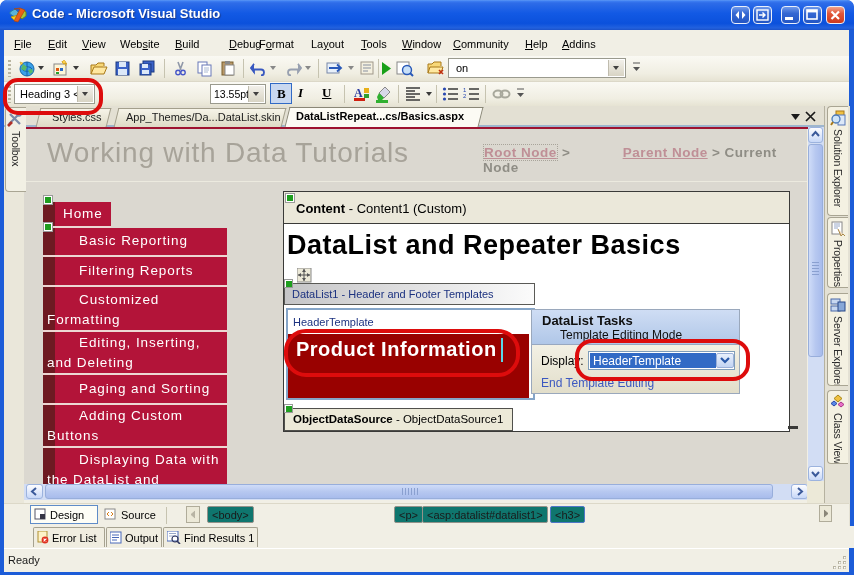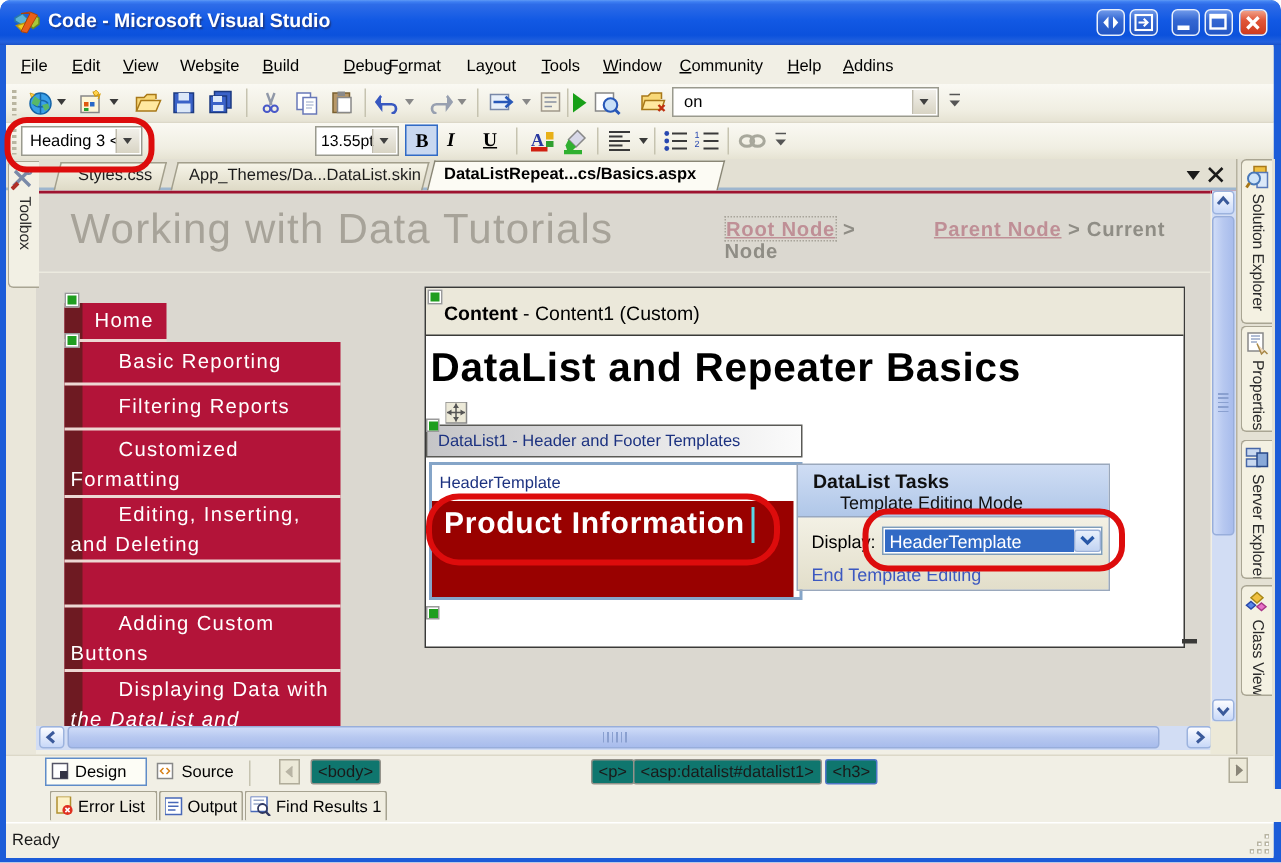--- a/index.html
+++ b/index.html
@@ -340,24 +340,25 @@
       <div class="ab" style="left:0;top:171px;width:184px;height:2px;background:#edd7d3;"></div>
       <div class="ab" style="left:0;top:201px;width:184px;height:2px;background:#edd7d3;"></div>
       <div class="ab" style="left:0;top:244px;width:184px;height:2px;background:#edd7d3;"></div>
       <div class="ab" style="left:20px;top:4px;">Home</div>
       <div class="ab" style="left:36px;top:31px;">Basic Reporting</div>
       <div class="ab" style="left:36px;top:61px;">Filtering Reports</div>
       <div class="ab" style="left:36px;top:90px;">Customized</div>
       <div class="ab" style="left:4px;top:110px;">Formatting</div>
       <div class="ab" style="left:36px;top:133px;">Editing, Inserting,</div>
       <div class="ab" style="left:4px;top:153px;">and Deleting</div>
+      <div class="ab" style="left:36px;top:179px;">Paging and Sorting</div>
       <div class="ab" style="left:36px;top:206px;">Adding Custom</div>
       <div class="ab" style="left:4px;top:226px;">Buttons</div>
       <div class="ab" style="left:36px;top:250px;">Displaying Data with</div>
-      <div class="ab" style="left:4px;top:270px;font-style:italic;">the DataList and</div>
+      <div class="ab" style="left:4px;top:270px;">the DataList and</div>
       <div class="glyph" style="left:0px;top:-7px;"></div>
       <div class="glyph" style="left:0px;top:20px;"></div>
     </div>
 
     <div class="ab" id="cbox" style="left:259px;top:64px;width:507px;height:241px;background:#fff;border:1px solid #3a3a38;box-sizing:border-box;">
       <div class="ab" style="left:0;top:0;width:505px;height:31px;background:#ebe8da;border-bottom:1px solid #3a3a38;">
           <span style="position:absolute;left:12px;top:9px;font-size:13px;"><b>Content</b> - Content1 (Custom)</span>
         </div>
       <div class="glyph" style="left:1px;top:1px;"></div>
       <div class="ab" style="left:3px;top:38px;font-size:27px;font-weight:bold;color:#000;letter-spacing:0.5px;">DataList and Repeater Basics</div>
@@ -371,20 +372,23 @@
       <div class="ab" style="left:0px;top:91px;width:251px;height:22px;background:linear-gradient(90deg,#c5c5c7,#fbfbfb);border:1px solid #5a5a56;box-sizing:border-box;">
           <span style="position:absolute;left:7px;top:4px;font-size:11px;color:#1c3280;">DataList1 - Header and Footer Templates</span>
         </div>
       <div class="glyph" style="left:0px;top:87px;width:9px;height:9px;"></div>
       <div class="ab" style="left:2px;top:116px;width:249px;height:92px;border:2px solid #85a5c8;background:#fff;box-sizing:border-box;">
         <div class="ab" style="left:5px;top:6px;font-size:11px;color:#1c3280;">HeaderTemplate</div>
         <div class="ab" style="left:0px;top:24px;width:241px;height:64px;background:#990100;"></div>
         <div class="ab" style="left:8px;top:28px;font-size:20px;letter-spacing:0.5px;font-weight:bold;color:#fff;">Product Information</div>
         <div class="ab" style="left:213px;top:28px;width:2px;height:24px;background:#5ad8e8;"></div>
       </div>
+      <div class="ab" style="left:0px;top:216px;width:229px;height:23px;background:#ece9d8;border:1px solid #50504c;box-sizing:border-box;">
+          <span style="position:absolute;left:8px;top:4px;font-size:11.5px;white-space:nowrap;"><b>ObjectDataSource</b> - ObjectDataSource1</span>
+        </div>
       <div class="glyph" style="left:0px;top:212px;width:9px;height:9px;"></div>
     </div>
 
     <div class="ab" id="tasks" style="left:507px;top:182px;width:209px;height:85px;border:1px solid #9aa8bc;box-sizing:border-box;background:linear-gradient(180deg,#fffef8,#e2deca);">
       <div class="ab" style="left:0;top:0;width:207px;height:34px;background:linear-gradient(180deg,#cfddf4,#b0c7e8);border-bottom:1px solid #98a8c0;">
         <span style="position:absolute;left:10px;top:3px;font-size:13px;font-weight:bold;color:#101010;text-align:center;">DataList Tasks</span>
         <span style="position:absolute;left:10px;top:18px;font-size:12px;color:#101010;margin-left:18px;">Template Editing Mode</span>
       </div>
       <div class="ab" style="left:9px;top:44px;font-size:12px;color:#000;">Display:</div>
       <div class="ab" style="left:56px;top:41px;width:147px;height:19px;background:#fff;border:1px solid #7f9db9;box-sizing:border-box;">

